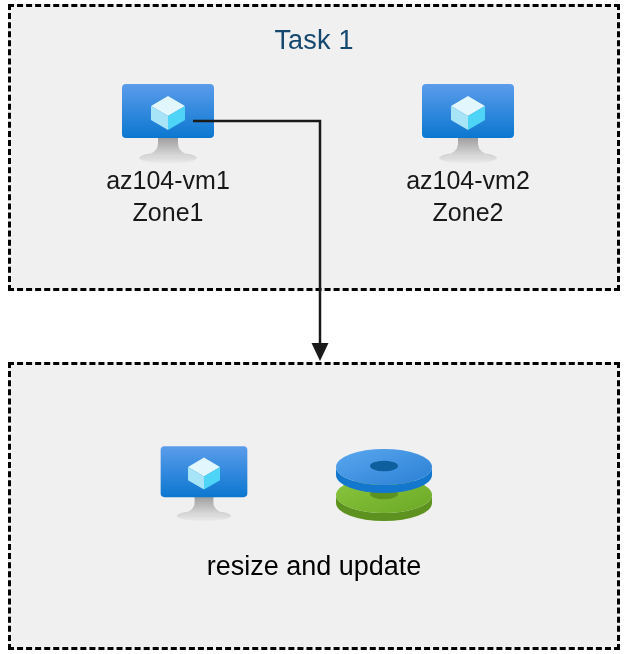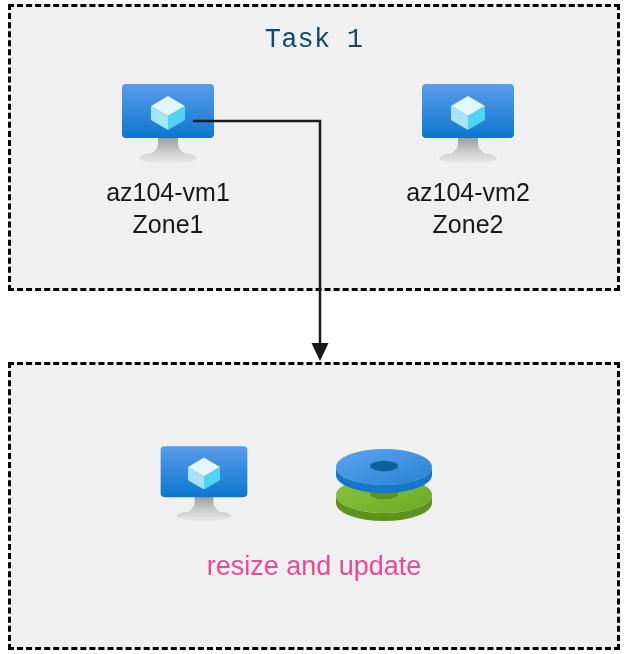--- a/index.html
+++ b/index.html
@@ -43,21 +43,21 @@
     height: 288px;
   }
 
   .task-title {
     position: absolute;
     width: 100%;
     left: 0;
     text-align: center;
     color: #14486f;
     font-size: 27px;
-    font-family: Liberation Mono, monospace;
+    font-family: Liberation Sans, sans-serif;
     letter-spacing: 0.2px;
     line-height: 1;
   }
 
   #task1-title { top: 27px; }
   #task2-title { top: 386px; }
 
   .node {
     position: absolute;
     text-align: center;
@@ -82,33 +82,33 @@
   .disk-icon {
     position: relative;
     display: block;
   }
 
   #vm1-node { left: 58px; top: 82px; width: 220px; }
   #vm2-node { left: 358px; top: 82px; width: 220px; }
 
   #vm1-icon-wrap, #vm2-icon-wrap { height: 82px; }
 
-  #vm1-label, #vm2-label { margin-top: 12px; }
+  #vm1-label, #vm2-label { }
 
   #task2-vm { position: absolute; left: 155px; top: 443px; }
   #task2-disk { position: absolute; left: 332px; top: 443px; }
 
   #task2-caption {
     position: absolute;
     left: 8px;
     top: 551px;
     width: 612px;
     text-align: center;
     font-size: 27px;
-    color: #ec4899;
+    color: #000000;
     font-family: "Liberation Sans", sans-serif;
   }
 
   #connector { position: absolute; left: 0; top: 0; width: 628px; height: 654px; pointer-events: none; }
 </style>
 </head>
 <body>
 
 <div id="canvas">
 

